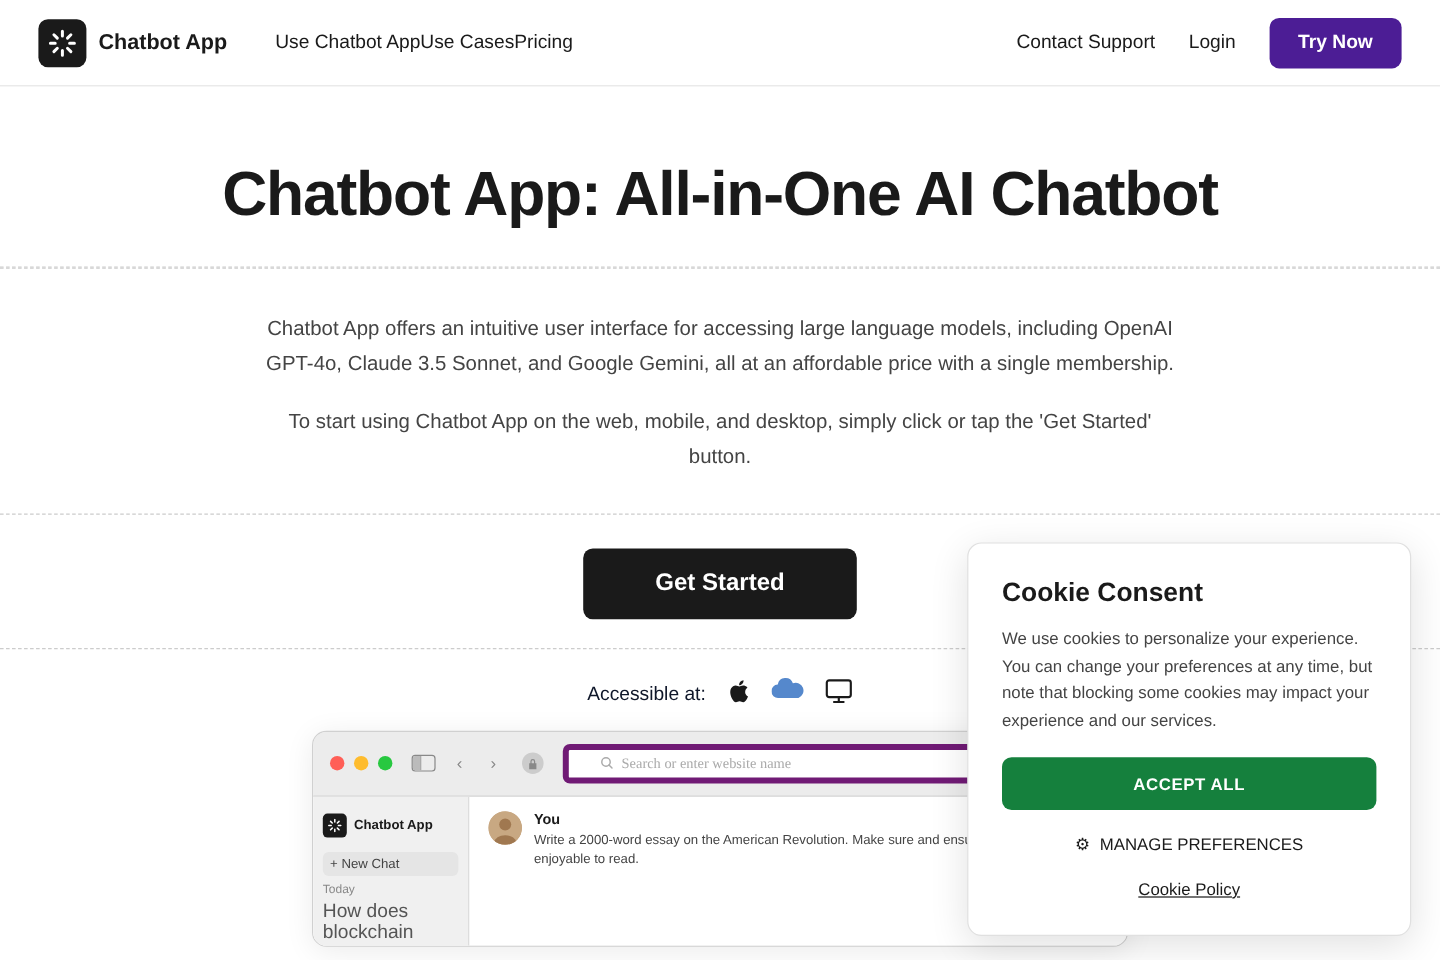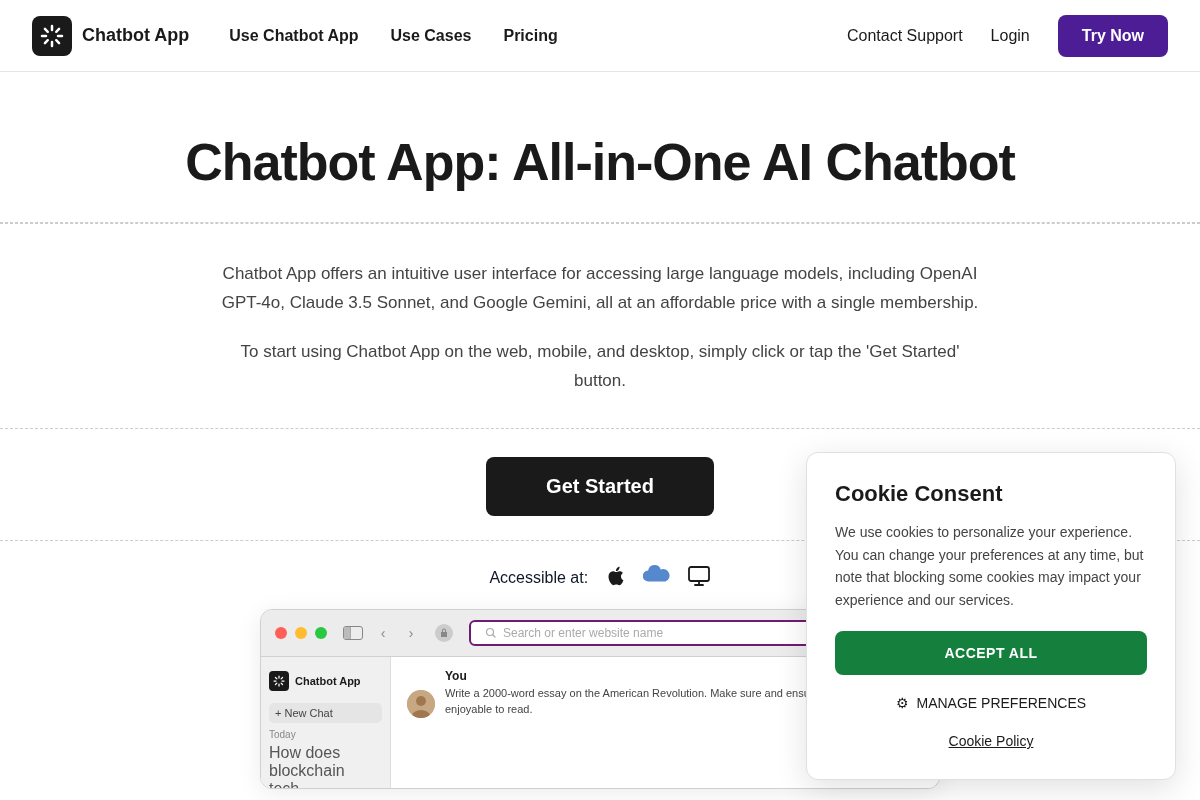--- a/index.html
+++ b/index.html
@@ -11,21 +11,21 @@
       border-bottom: 1px solid #e5e5e5; background: #fff;
       position: relative; z-index: 10;
     }
     .nav-logo { display: flex; align-items: center; gap: 10px; margin-right: 40px; }
     .nav-logo-icon {
       width: 40px; height: 40px; background: #1a1a1a; border-radius: 8px;
       display: flex; align-items: center; justify-content: center;
     }
     .nav-logo-icon svg { width: 24px; height: 24px; fill: #fff; }
     .nav-logo-text { font-size: 18px; font-weight: 600; color: #1a1a1a; }
-    .nav-links { display: flex; gap: 32px; align-items: flex-end; font-weight: bold; }
+    .nav-links { display: flex; align-items: flex-end; }
     .nav-link { font-size: 16px; color: #1a1a1a; text-decoration: none; cursor: pointer; }
     .nav-right { margin-left: auto; display: flex; align-items: center; gap: 28px; }
     .nav-contact { font-size: 16px; color: #1a1a1a; cursor: pointer; }
     .nav-login { font-size: 16px; color: #1a1a1a; cursor: pointer; }
     .btn-try-now {
       background: #4c1d95; color: #fff; border: none; border-radius: 8px;
       padding: 12px 24px; font-size: 16px; font-weight: 600; cursor: pointer;
     }
 
     
@@ -79,42 +79,42 @@
     .browser-sidebar-icon {
       width: 20px; height: 14px; border: 1.5px solid #888; border-radius: 3px;
       margin-left: 8px; display: flex; overflow: hidden;
     }
     .browser-sidebar-left { width: 7px; background: #bbb; border-right: 1px solid #aaa; }
     .browser-nav-btn {
       width: 16px; height: 16px; display: flex; align-items: center; justify-content: center;
       color: #888; font-size: 14px; cursor: pointer; margin-left: 4px;
     }
     .browser-address-bar {
-      flex: 1; margin-left: 8px; background: #fff; border: 2px solid #701a75;
-      border-radius: 6px; padding: 4px 14px; font-size: 13px; color: #888;
-      display: flex; align-items: center; gap: 6px;
+      flex: 1; margin-left: 8px; background: #fff; border: 5px solid #701a75;
+      border-radius: 6px; padding: 4px 26px; font-size: 13px; color: #888;
+      display: flex; align-items: center; gap: 6px; font-family: Liberation Serif, serif;
     }
     .browser-body { display: flex; height: 140px; background: #fff; }
     .browser-sidebar {
       width: 130px; background: #f0f0f0; border-right: 1px solid #ddd; padding: 8px;
     }
     .sidebar-logo-row { display: flex; align-items: center; gap: 6px; padding: 6px 0; }
     .sidebar-logo-box {
       width: 20px; height: 20px; background: #1a1a1a; border-radius: 4px;
       display: flex; align-items: center; justify-content: center; font-size: 10px; color: #fff;
     }
     .sidebar-logo-text { font-size: 11px; font-weight: 600; color: #1a1a1a; }
     .sidebar-new-chat {
       display: flex; align-items: center; gap: 4px; font-size: 11px; color: #444;
       background: #e5e5e5; border-radius: 5px; padding: 4px 6px; margin: 6px 0; cursor: pointer; text-align: right;
     }
     .sidebar-date-label { font-size: 10px; color: #888; margin: 4px 0 2px; }
     .sidebar-history-item { font-size: 16px; color: #555; padding: 2px 0; }
     .browser-chat-area { flex: 1; padding: 12px 16px; }
-    .chat-msg-row { display: flex; gap: 10px; align-items: flex-end; }
+    .chat-msg-row { display: flex; gap: 10px; align-items: flex-start; }
     .chat-avatar {
       width: 28px; height: 28px; border-radius: 50%; background: #c8a882; flex-shrink: 0;
       display: flex; align-items: center; justify-content: center; font-size: 14px; overflow: hidden;
     }
     .chat-name { font-size: 12px; font-weight: 600; color: #1a1a1a; margin-bottom: 2px; }
     .chat-text { font-size: 11px; color: #444; line-height: 1.5; }
 
     
     .cookie-modal {
       position: absolute;

